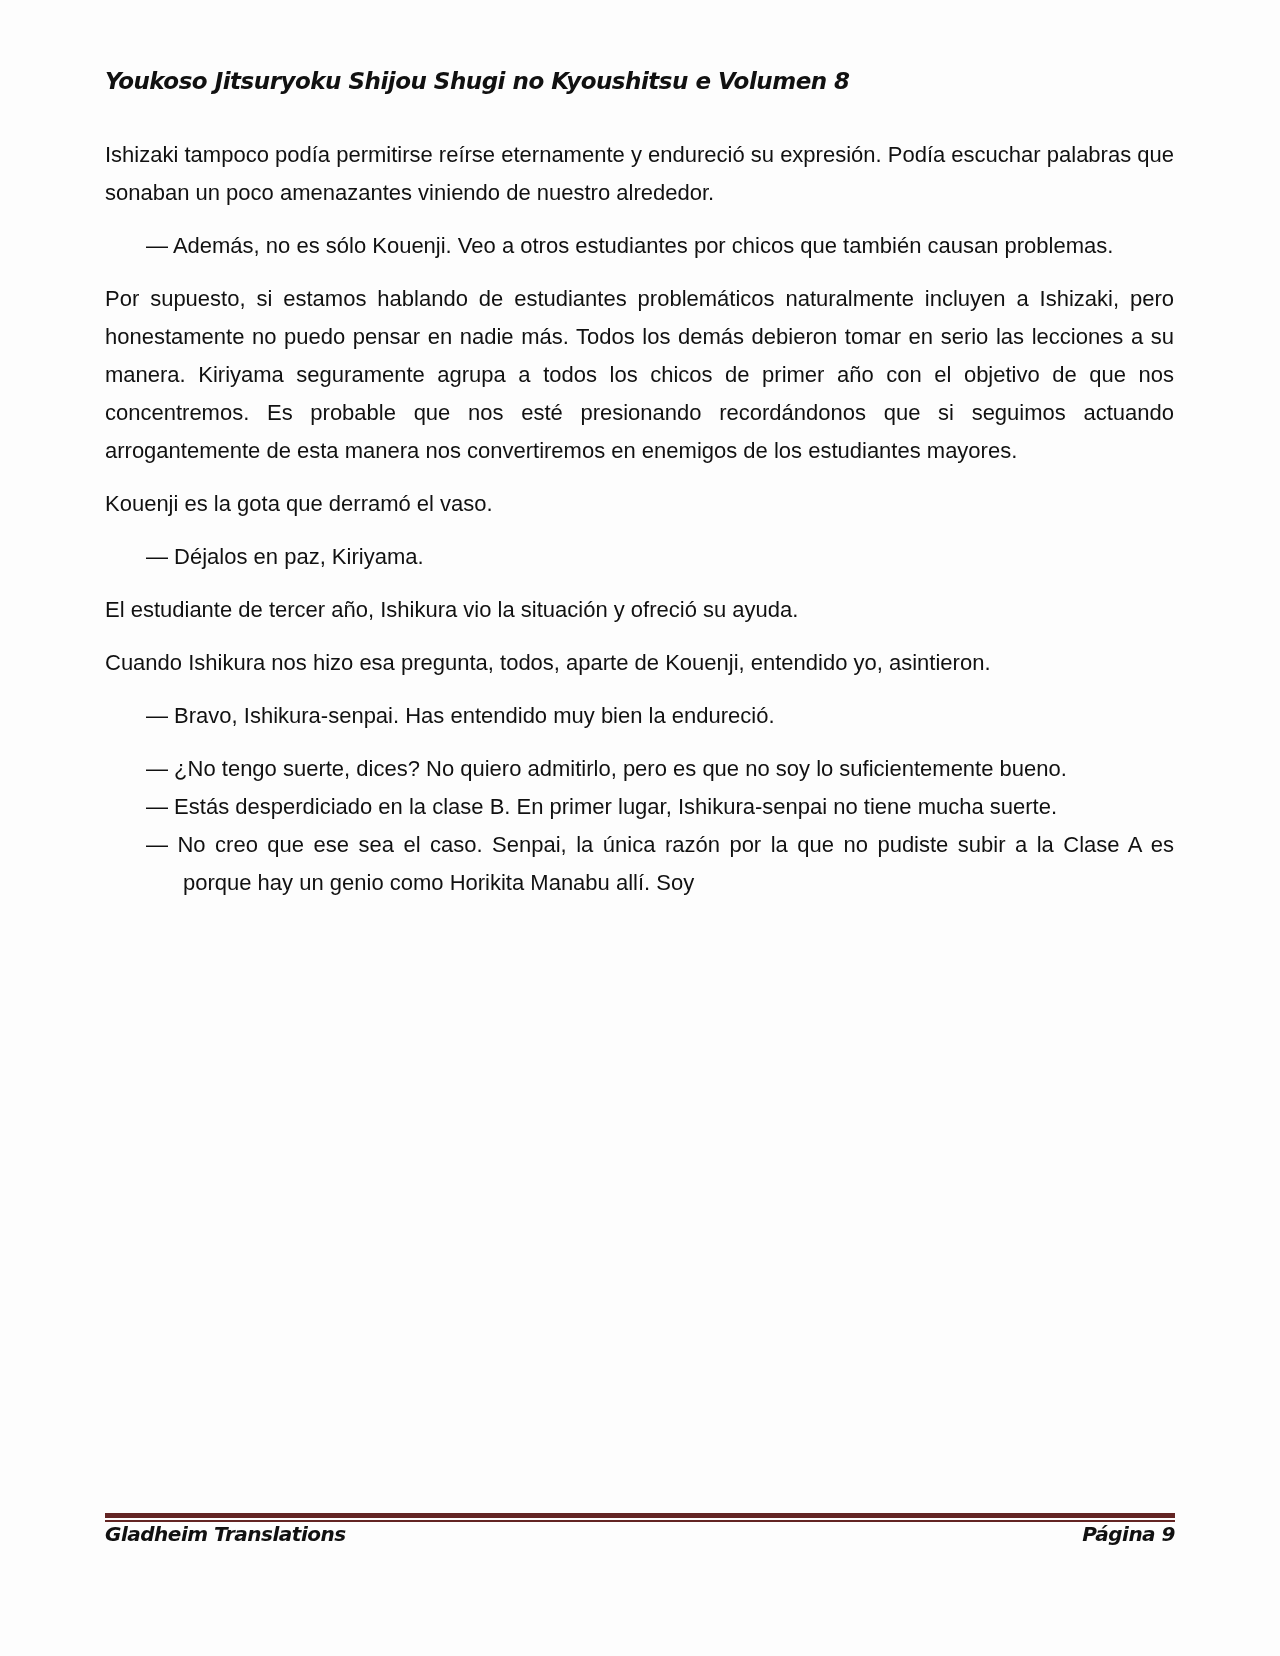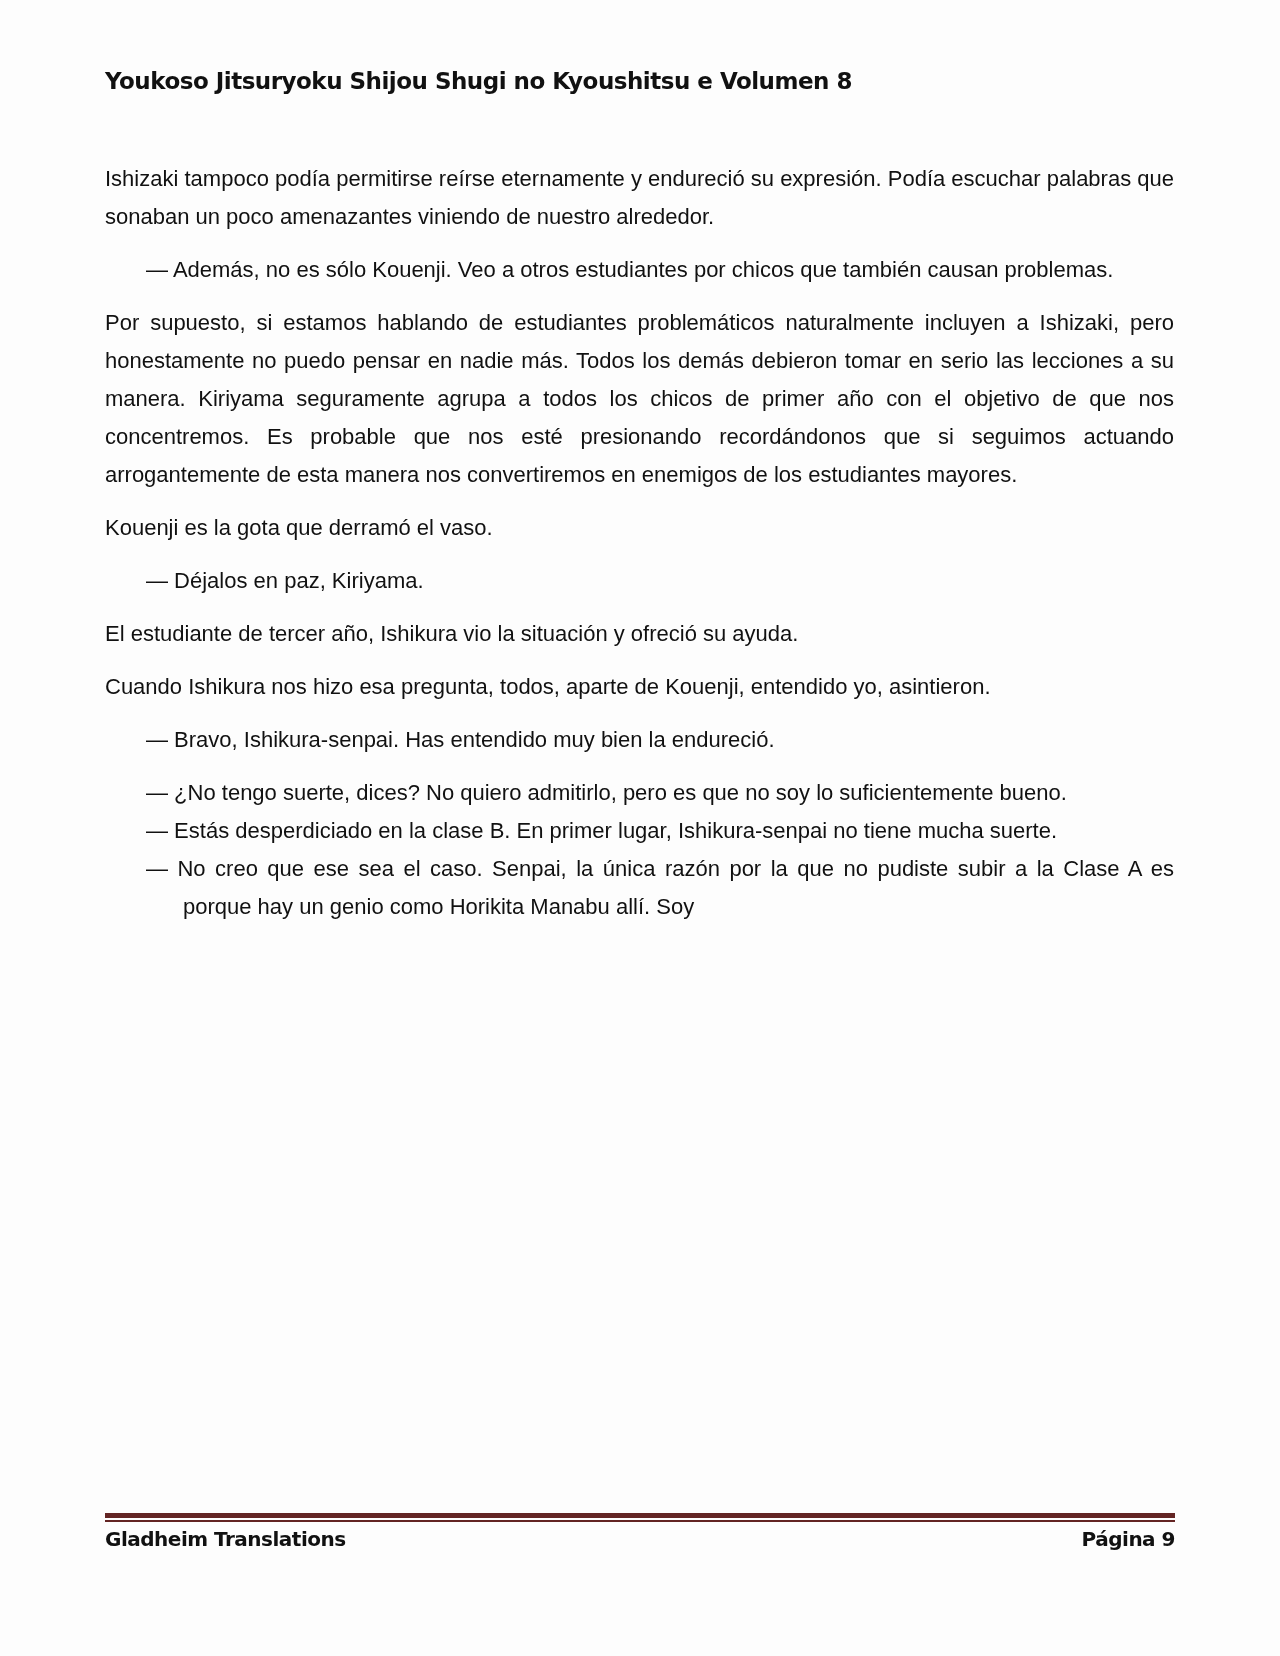--- a/index.html
+++ b/index.html
@@ -17,34 +17,34 @@
   
   .page-header {
     position: absolute;
     top: 68px;
     left: 105px;
     right: 105px;
   }
   .display-font {
     font-family: "DejaVu Sans", sans-serif;
     font-weight: bold;
+    font-style: italic;
   }
   .page-header .title {
     font-size: 23px;
     letter-spacing: -0.5px;
     white-space: nowrap;
   }
 
   
   .content {
     position: absolute;
     top: 136px;
     left: 105px;
     right: 106px;
-    margin-top: 24px;
   }
   .content p {
     margin: 0 0 15px 0;
     font-size: 22px;
     line-height: 38px;
     text-align: justify;
     text-justify: inter-word;
   }
   .content p.dialog {
     margin-left: 78px;
@@ -56,21 +56,20 @@
   .page-footer {
     position: absolute;
     top: 1513px;
     left: 105px;
     right: 105px;
   }
   .footer-rule-thick { height: 5px; background: #632423; }
   .footer-rule-gap   { height: 2px; background: transparent; }
   .footer-rule-thin  { height: 2px; background: #632423; }
   .footer-row {
-    margin-top: 5px;
     display: flex;
     justify-content: space-between;
     align-items: flex-end;
   }
   .footer-row .ftext { font-size: 20px; letter-spacing: -0.5px; }
 </style>
 </head>
 <body>
 
 <div class="page">

